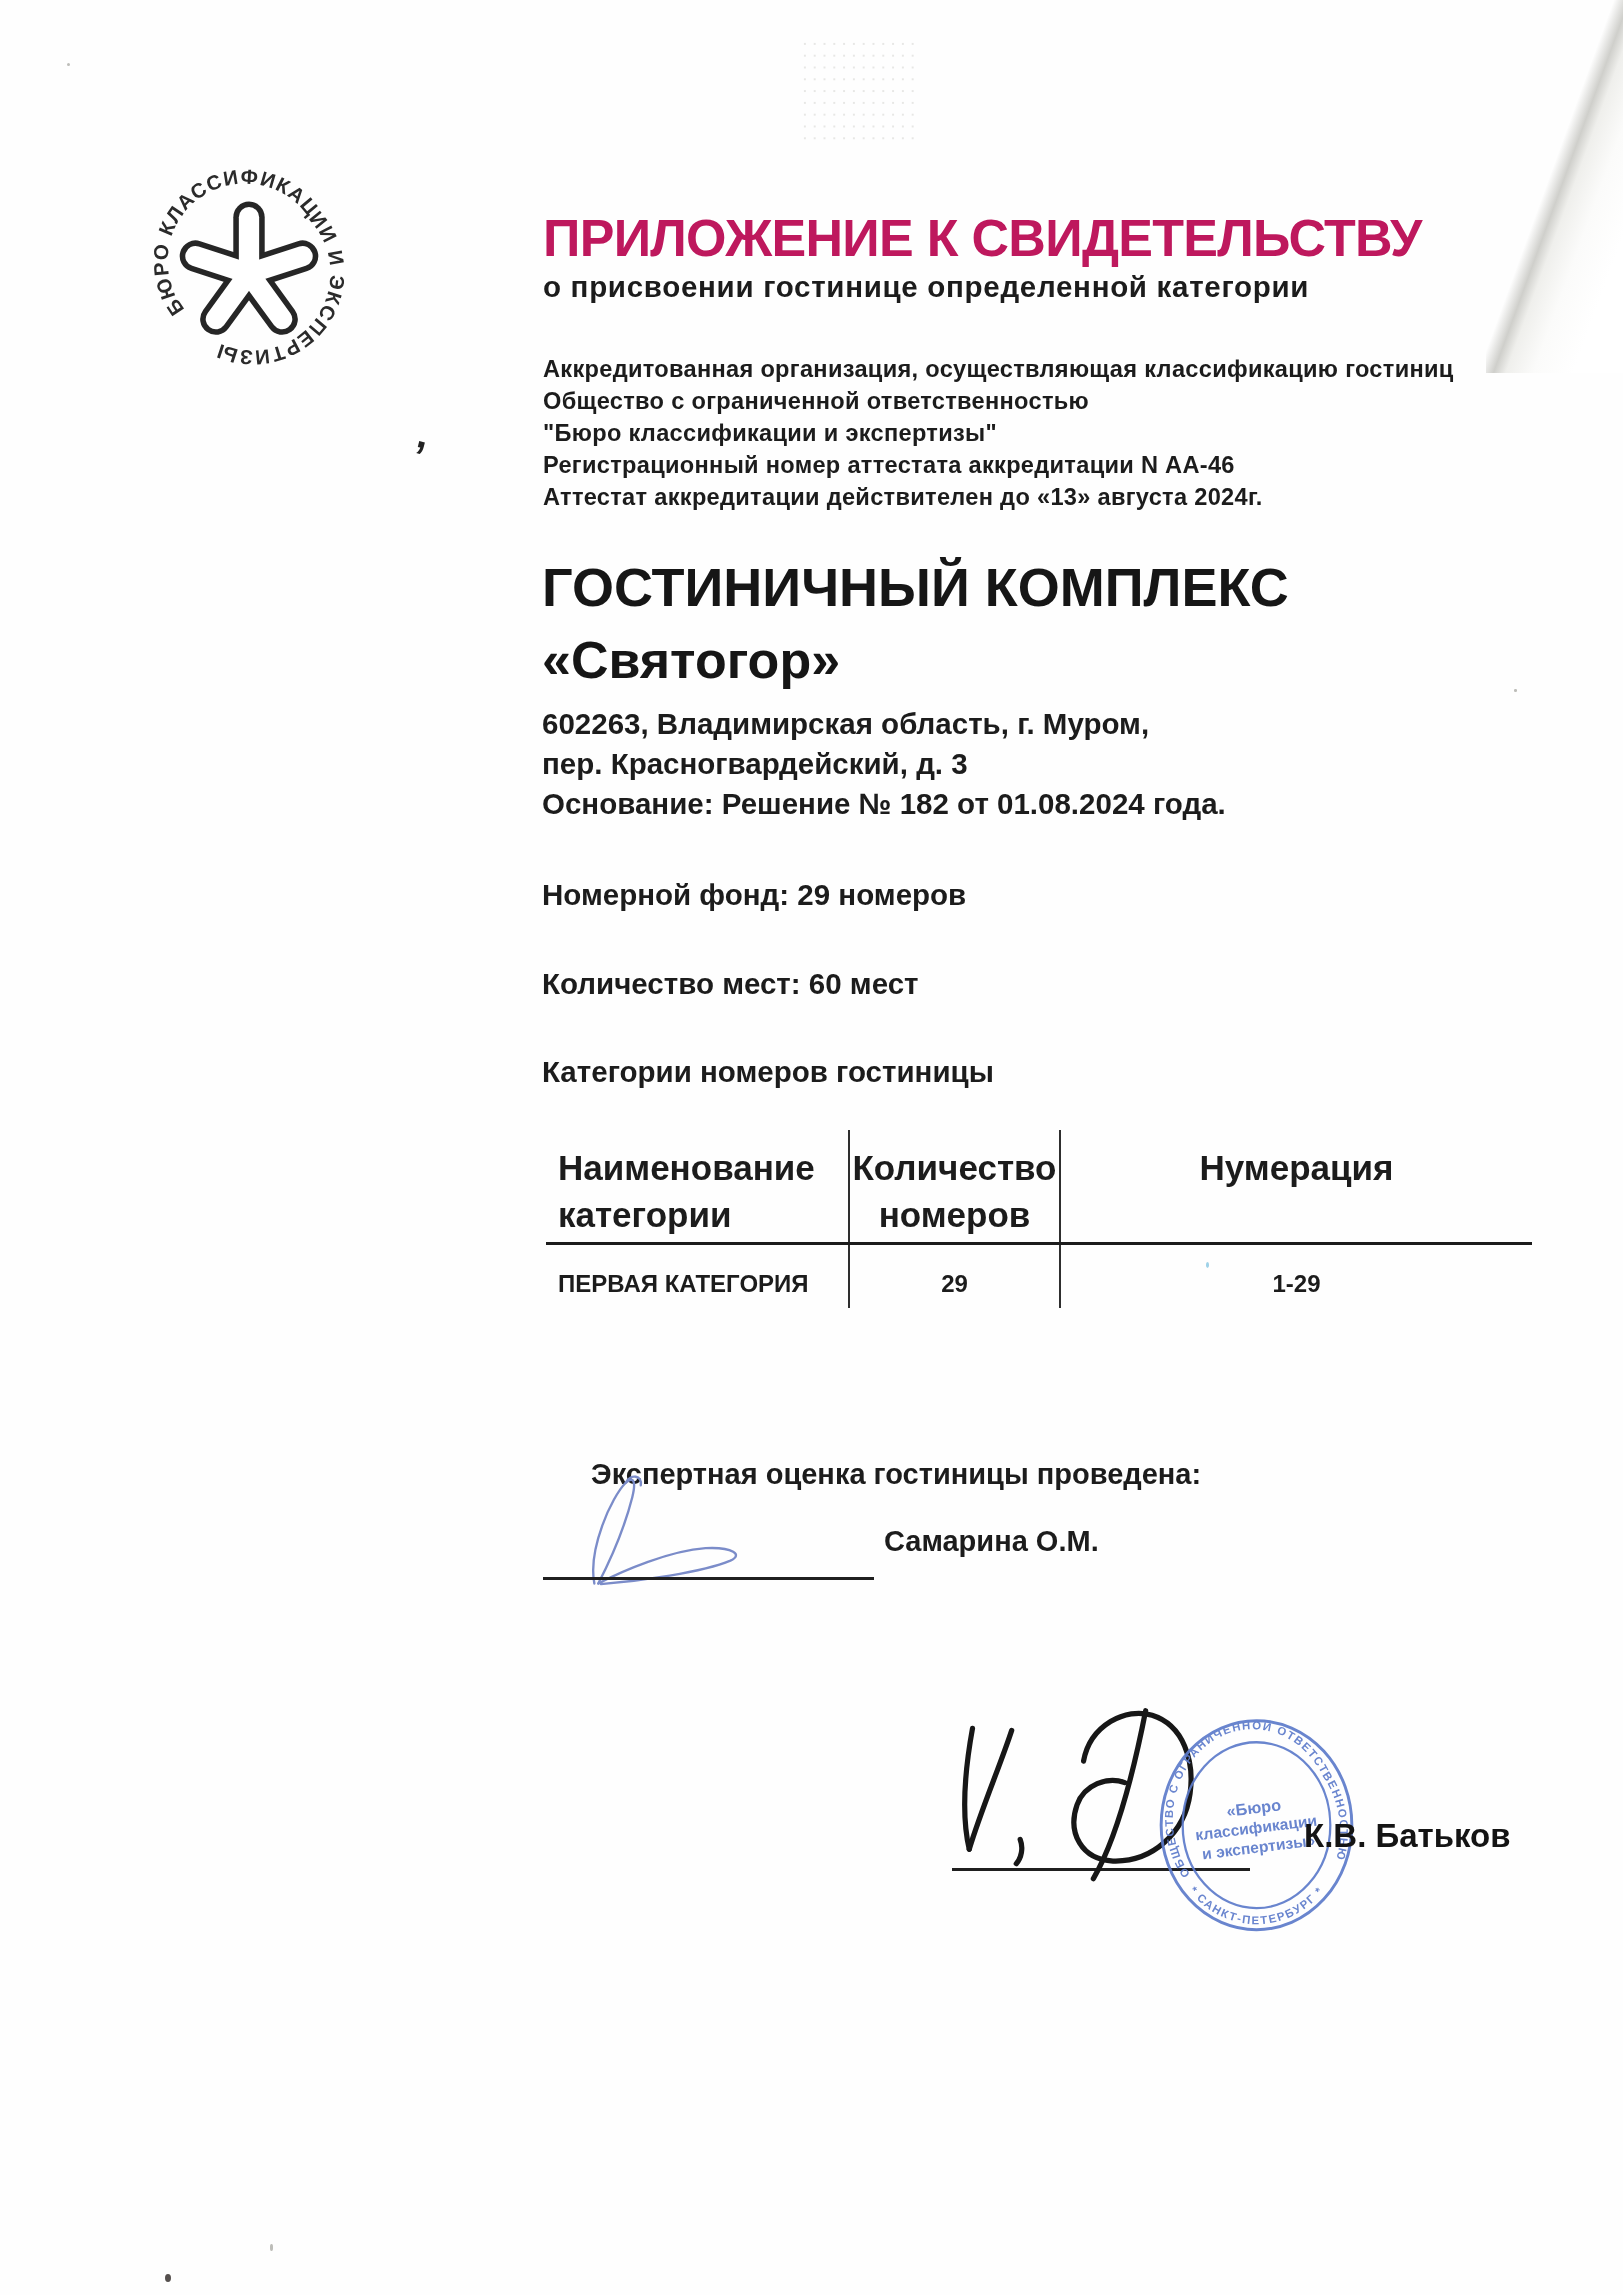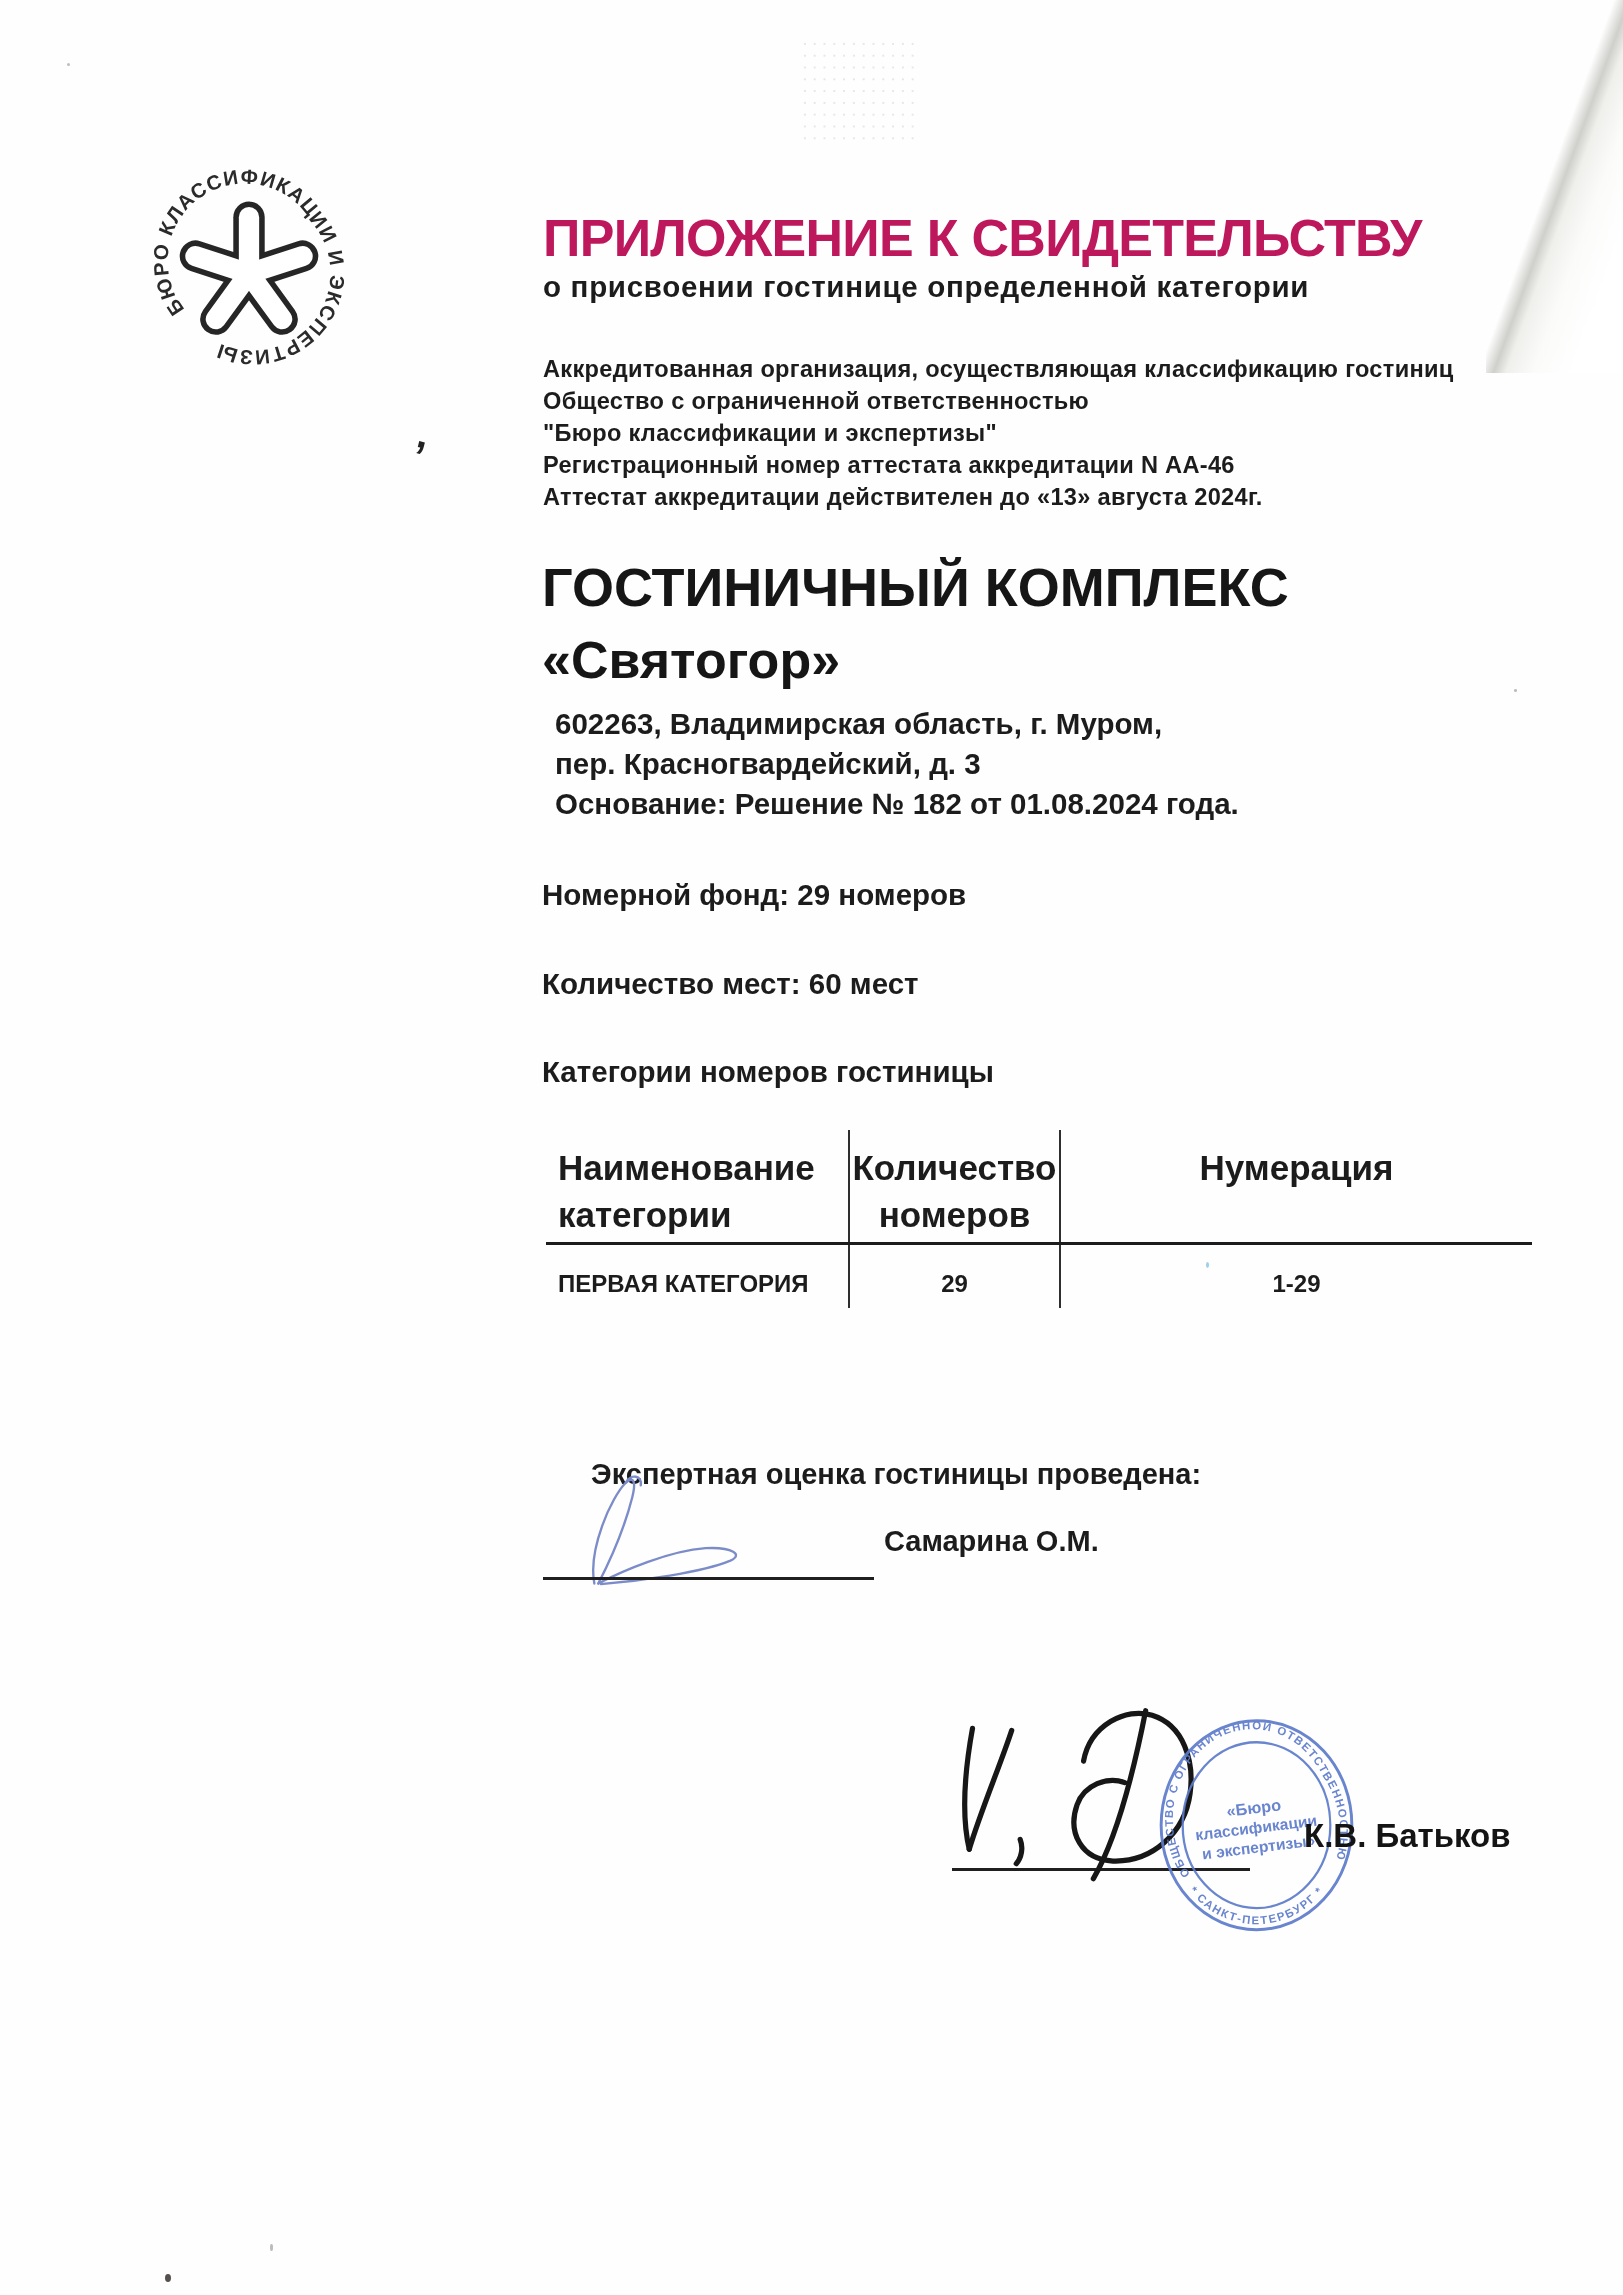--- a/index.html
+++ b/index.html
@@ -85,21 +85,21 @@
   <div class="abs accred" style="left:543px;top:353px;">
     <div>Аккредитованная организация, осуществляющая классификацию гостиниц</div>
     <div>Общество с ограниченной ответственностью</div>
     <div>"Бюро классификации и экспертизы"</div>
     <div>Регистрационный номер аттестата аккредитации N АА-46</div>
     <div>Аттестат аккредитации действителен до «13» августа 2024г.</div>
   </div>
 
   <div class="abs hotel-type" style="left:542px;top:556px;">ГОСТИНИЧНЫЙ КОМПЛЕКС</div>
   <div class="abs hotel-name" style="left:542px;top:630px;">«Святогор»</div>
-  <div class="abs addr" style="left:555px;top:704px;">
+  <div class="abs addr" style="left:542px;top:704px;">
     <div>602263, Владимирская область, г. Муром,</div>
     <div>пер. Красногвардейский, д. 3</div>
     <div>Основание: Решение № 182 от 01.08.2024 года.</div>
   </div>
 
   <div class="abs fact" style="left:542px;top:878px;">Номерной фонд: 29 номеров</div>
   <div class="abs fact" style="left:542px;top:967px;">Количество мест: 60 мест</div>
   <div class="abs fact" style="left:542px;top:1055px;">Категории номеров гостиницы</div>
 
   <div>

